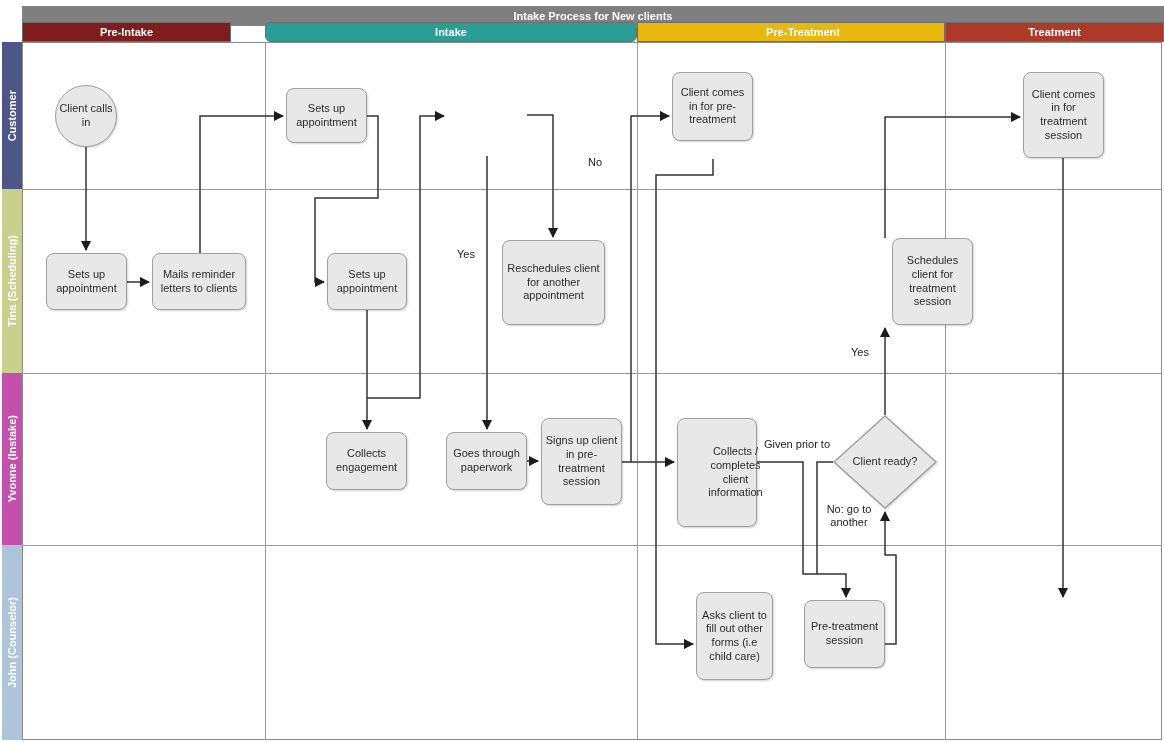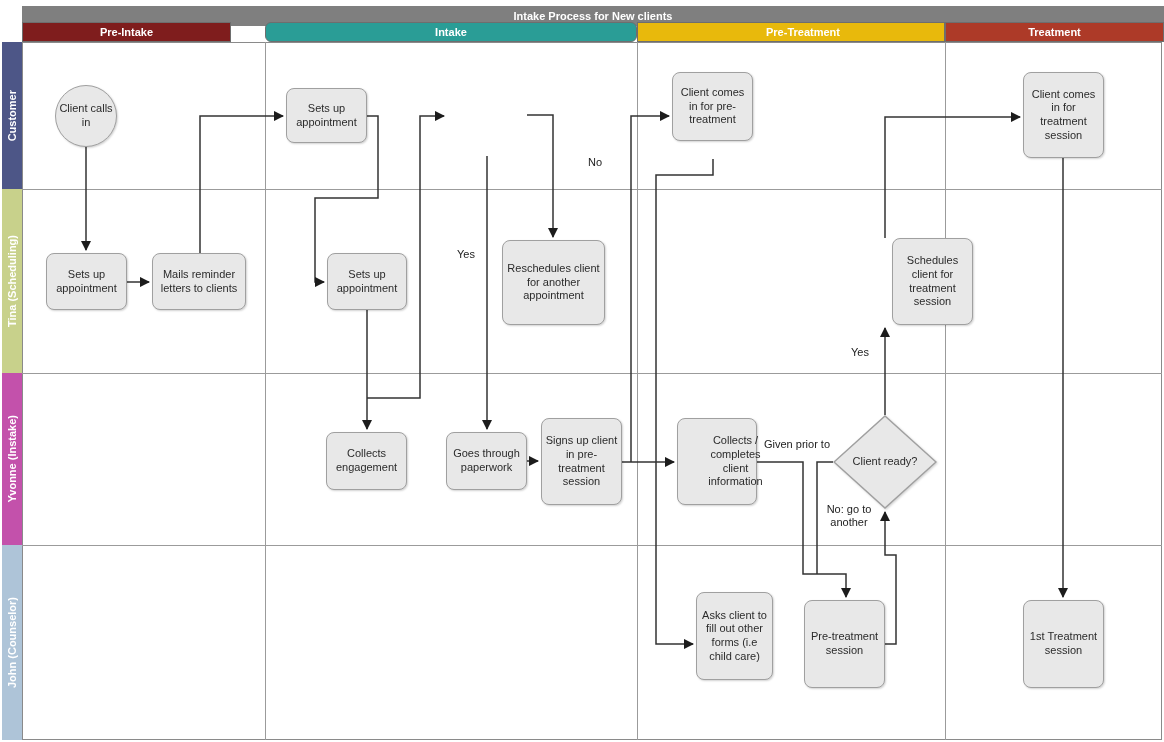--- a/index.html
+++ b/index.html
@@ -135,46 +135,43 @@
     </div>
 
   <div class="node" style="left:672px;top:72px;width:81px;height:69px;">
     <span>Client comes in for pre-treatment</span>
     </div>
 
   <div class="node" style="left:844px;top:238px;width:81px;height:87px;margin-left:48px;">
     <span>Schedules client for treatment session</span>
     </div>
 
-  <div class="node" style="left:677px;top:418px;width:80px;height:87px;padding-left:40px;">
+  <div class="node" style="left:677px;top:418px;width:80px;height:109px;padding-left:40px;">
     <span>Collects / completes client information</span>
     </div>
 
   <div class="diamond" style="left:833px;top:415px;width:104px;height:94px;">
     <svg viewBox="0 0 104 94">
         <polygon points="52,1 103,47 52,93 1,47" fill="#e8e8e8" stroke="#a0a0a0" stroke-width="1.5"></polygon>
       </svg>
     <div class="dtext">Client ready?</div>
     </div>
 
   <div class="node" style="left:696px;top:576px;width:77px;height:88px;margin-top:16px;">
     <span>Asks client to fill out other forms (i.e child care)</span>
     </div>
 
-  <div class="node" style="left:804px;top:600px;width:81px;height:88px;">
+  <div class="node" style="left:804px;top:600px;width:81px;height:68px;">
     <span>Pre-treatment session</span>
     </div>
 
   <div class="node" style="left:1023px;top:72px;width:81px;height:86px;">
     <span>Client comes in for treatment session</span>
     </div>
 
-  <div class="node" style="left:1023px;top:600px;width:81px;height:88px;">
-    <span>1st Treatment session</span>
-    </div>
 
   <div class="elabel" style="left:588px;top:148px;margin-top:8px;">No</div>
   <div class="elabel" style="left:457px;top:248px;">Yes</div>
   <div class="elabel" style="left:764px;top:438px;">Given prior to</div>
   <div class="elabel" style="left:851px;top:346px;">Yes</div>
   <div class="elabel" style="left:814px;top:503px;width:70px;">No: go to another</div>
 
 </div>
 
 </body></html>

